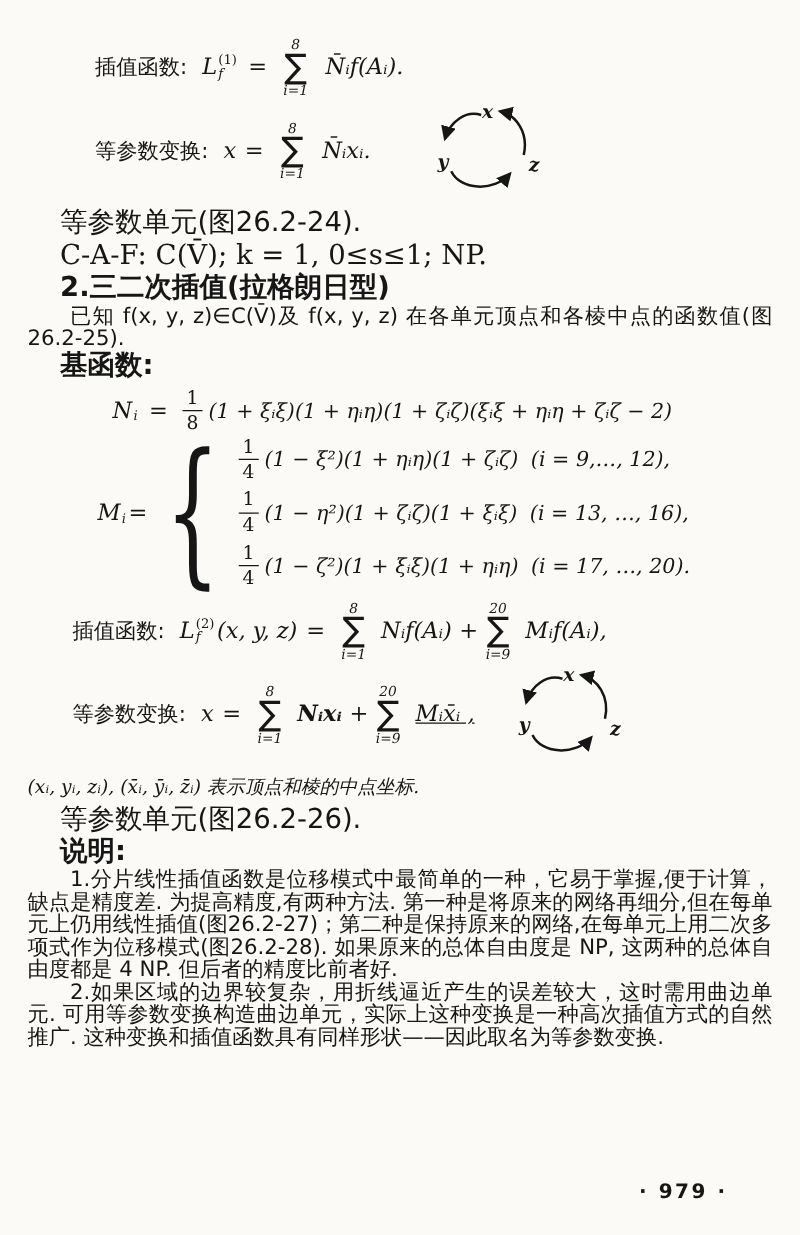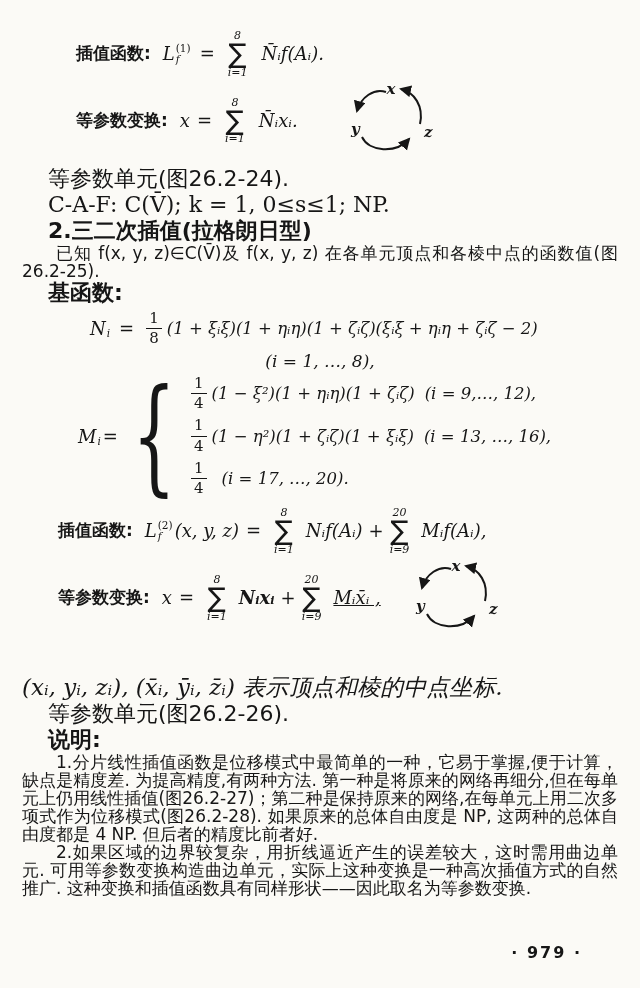--- a/index.html
+++ b/index.html
@@ -15,21 +15,21 @@
     padding:30px 22px 0 22px;
     box-sizing:border-box;
   }
   
   .tline{font-size:22px;line-height:26px;margin-left:26px;}
   .para{font-size:17px;line-height:18px;text-align:justify;text-indent:2em;margin:0;}
   .bold{font-weight:bold;}
   
   .m{font-family:"DejaVu Serif","DejaVu Sans",serif;font-style:italic;}
   .mr{font-family:"DejaVu Serif","DejaVu Sans",serif;}
-  .flabel{font-weight:bold;font-size:17px;margin-right:12px;white-space:nowrap;}
+  .flabel{font-weight:normal;font-size:17px;margin-right:12px;white-space:nowrap;}
   
   .frow{display:flex;align-items:center;font-size:18px;}
   .frow .eq{margin:0 7px;}
   .bigsum{display:inline-flex;flex-direction:column;align-items:center;line-height:1;margin:0 6px;}
   .bigsum .lim{font-size:11px;font-family:"DejaVu Serif",serif;font-style:italic;}
   .bigsum .sg{font-size:27px;font-style:normal;font-family:"DejaVu Sans",sans-serif;line-height:0.95;}
   .scripts{display:inline-flex;flex-direction:column;line-height:1;font-size:10.5px;vertical-align:-6px;margin-left:1px;margin-right:2px;}
   .scripts .sp{display:block;}
   .scripts .sb{display:block;}
   .frac{display:inline-flex;flex-direction:column;align-items:center;line-height:1.15;font-size:15px;margin:0 5px;vertical-align:middle;font-style:normal;font-family:"DejaVu Serif",serif;}
@@ -115,21 +115,20 @@
         <span class="sp">&nbsp;</span>
         <span class="sb m">i</span>
       </span>
     <span class="eq mr">=</span>
     <span class="frac">
       <span class="num">1</span>
       <span class="den">8</span>
     </span>
     <span class="m" style="font-size:16.5px;white-space:nowrap;text-align:right;">(1 + ξᵢξ)(1 + ηᵢη)(1 + ζᵢζ)(ξᵢξ + ηᵢη + ζᵢζ − 2)</span>
   </div>
-  <div class="centered-cond m">(i = 1, …, 8),</div>
 
   <div class="msys">
     <span class="lhs">
       <span class="m">M</span>
         <span class="scripts">
           <span class="sp">&nbsp;</span>
           <span class="sb m">i</span>
         </span>
       <span class="eq mr">=</span>
     </span>
@@ -149,20 +148,21 @@
             <span class="den">4</span>
           </span>
         <span class="m">(1 − η²)(1 + ζᵢζ)(1 + ξᵢξ)</span>
         <span class="m cond">(i = 13, …, 16),</span>
       </span>
       <span class="mrow">
         <span class="frac">
             <span class="num">1</span>
             <span class="den">4</span>
           </span>
+        <span class="m">(1 − ζ²)(1 + ξᵢξ)(1 + ηᵢη)</span>
         <span class="m cond">(i = 17, …, 20).</span>
       </span>
     </span>
   </div>
 
   <div class="sp8"></div>
 
   <div class="frow" style="margin-left:36px;">
     <span class="flabel">插值函数:</span>
     <span class="m">L</span>
@@ -213,21 +213,21 @@
         <path d="M 18 55 C 25 70, 52 72, 65 57" fill="none" stroke="#161616" stroke-width="2" marker-end="url(#ah)"></path>
         <text x="47" y="12" text-anchor="middle">x</text>
         <text x="7" y="52">y</text>
         <text x="80" y="55">z</text>
       </svg>
     </span>
   </div>
 
   <div class="sp4"></div>
 
-  <div style="font-size:23px;line-height:28px;margin-top:32px;" class="m">(xᵢ, yᵢ, zᵢ), (x̄ᵢ, ȳᵢ, z̄ᵢ) 表示顶点和棱的中点坐标.</div>
+  <div style="font-size:15px;line-height:28px;" class="m">(xᵢ, yᵢ, zᵢ), (x̄ᵢ, ȳᵢ, z̄ᵢ) 表示顶点和棱的中点坐标.</div>
   <div class="tline">等参数单元(图26.2-26).</div>
   <div class="tline bold">说明:</div>
 
   <p class="para">1.分片线性插值函数是位移模式中最简单的一种，它易于掌握,便于计算，缺点是精度差. 为提高精度,有两种方法. 第一种是将原来的网络再细分,但在每单元上仍用线性插值(图26.2-27)；第二种是保持原来的网络,在每单元上用二次多项式作为位移模式(图26.2-28). 如果原来的总体自由度是 NP, 这两种的总体自由度都是 4 NP. 但后者的精度比前者好.</p>
   <p class="para">2.如果区域的边界较复杂，用折线逼近产生的误差较大，这时需用曲边单元. 可用等参数变换构造曲边单元，实际上这种变换是一种高次插值方式的自然推广. 这种变换和插值函数具有同样形状——因此取名为等参数变换.</p>
 
   <div class="pageno">· 979 ·</div>
 </div>
 
 </body></html>

